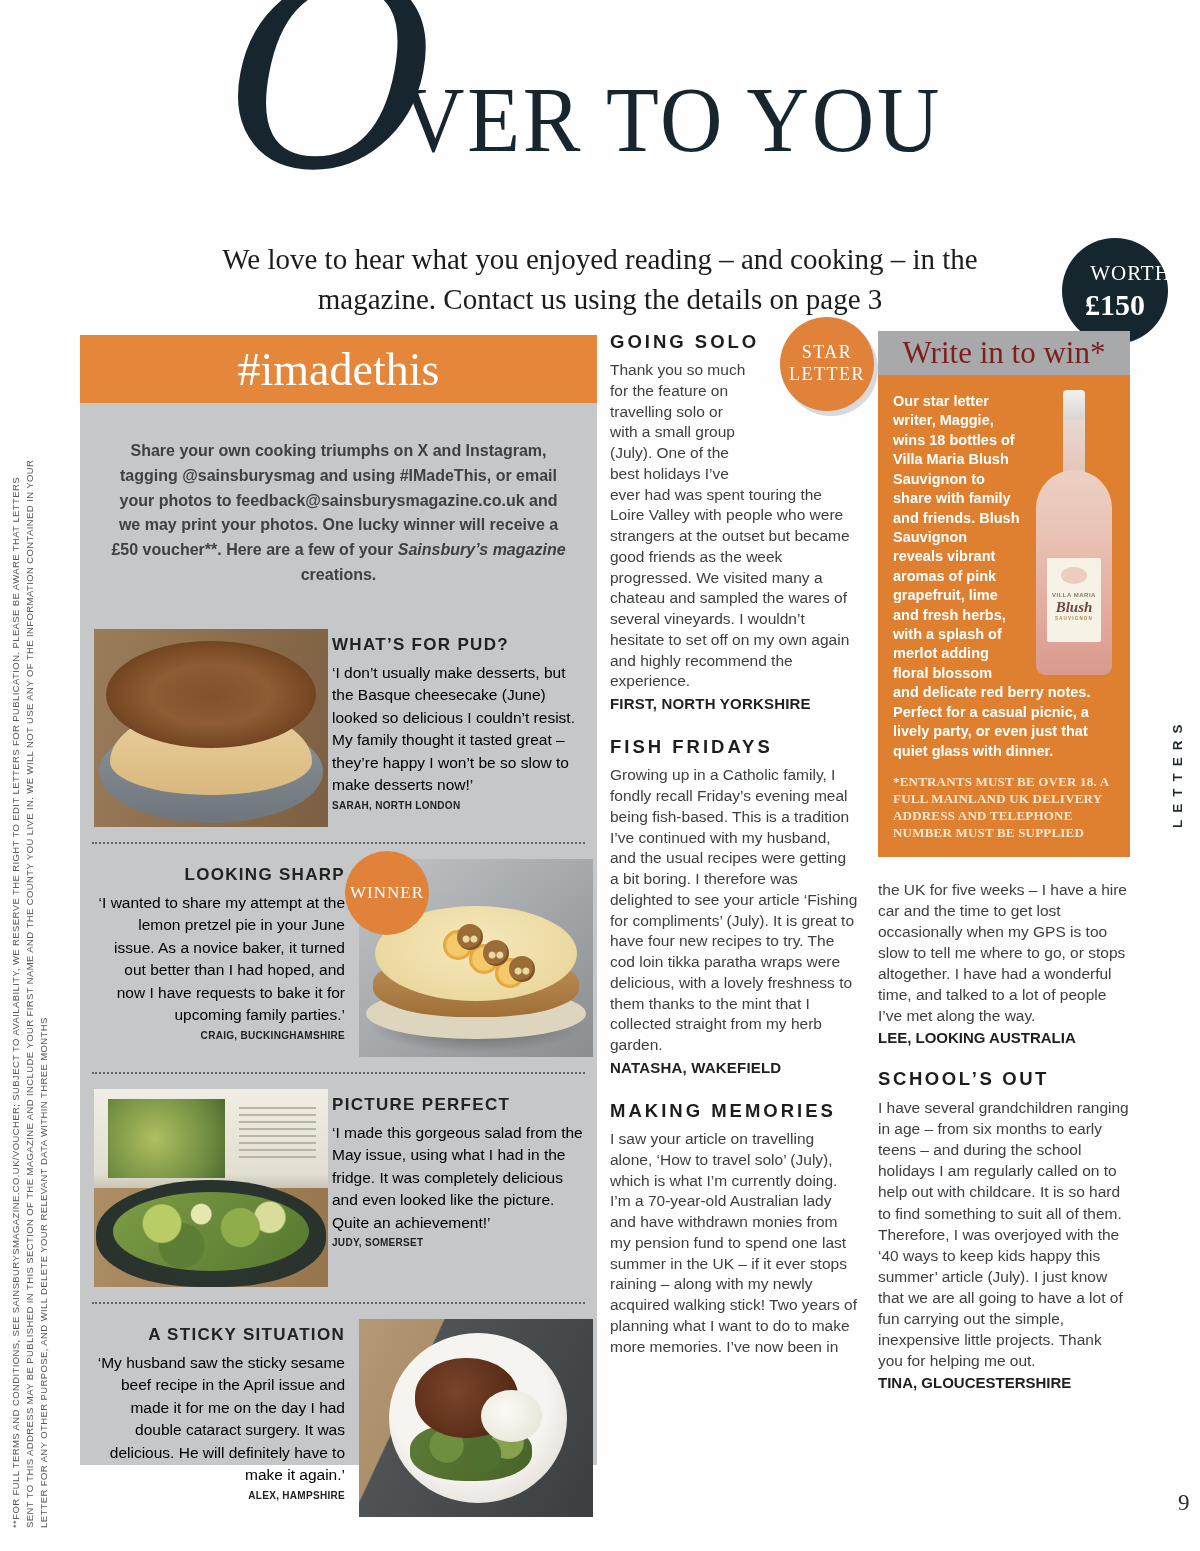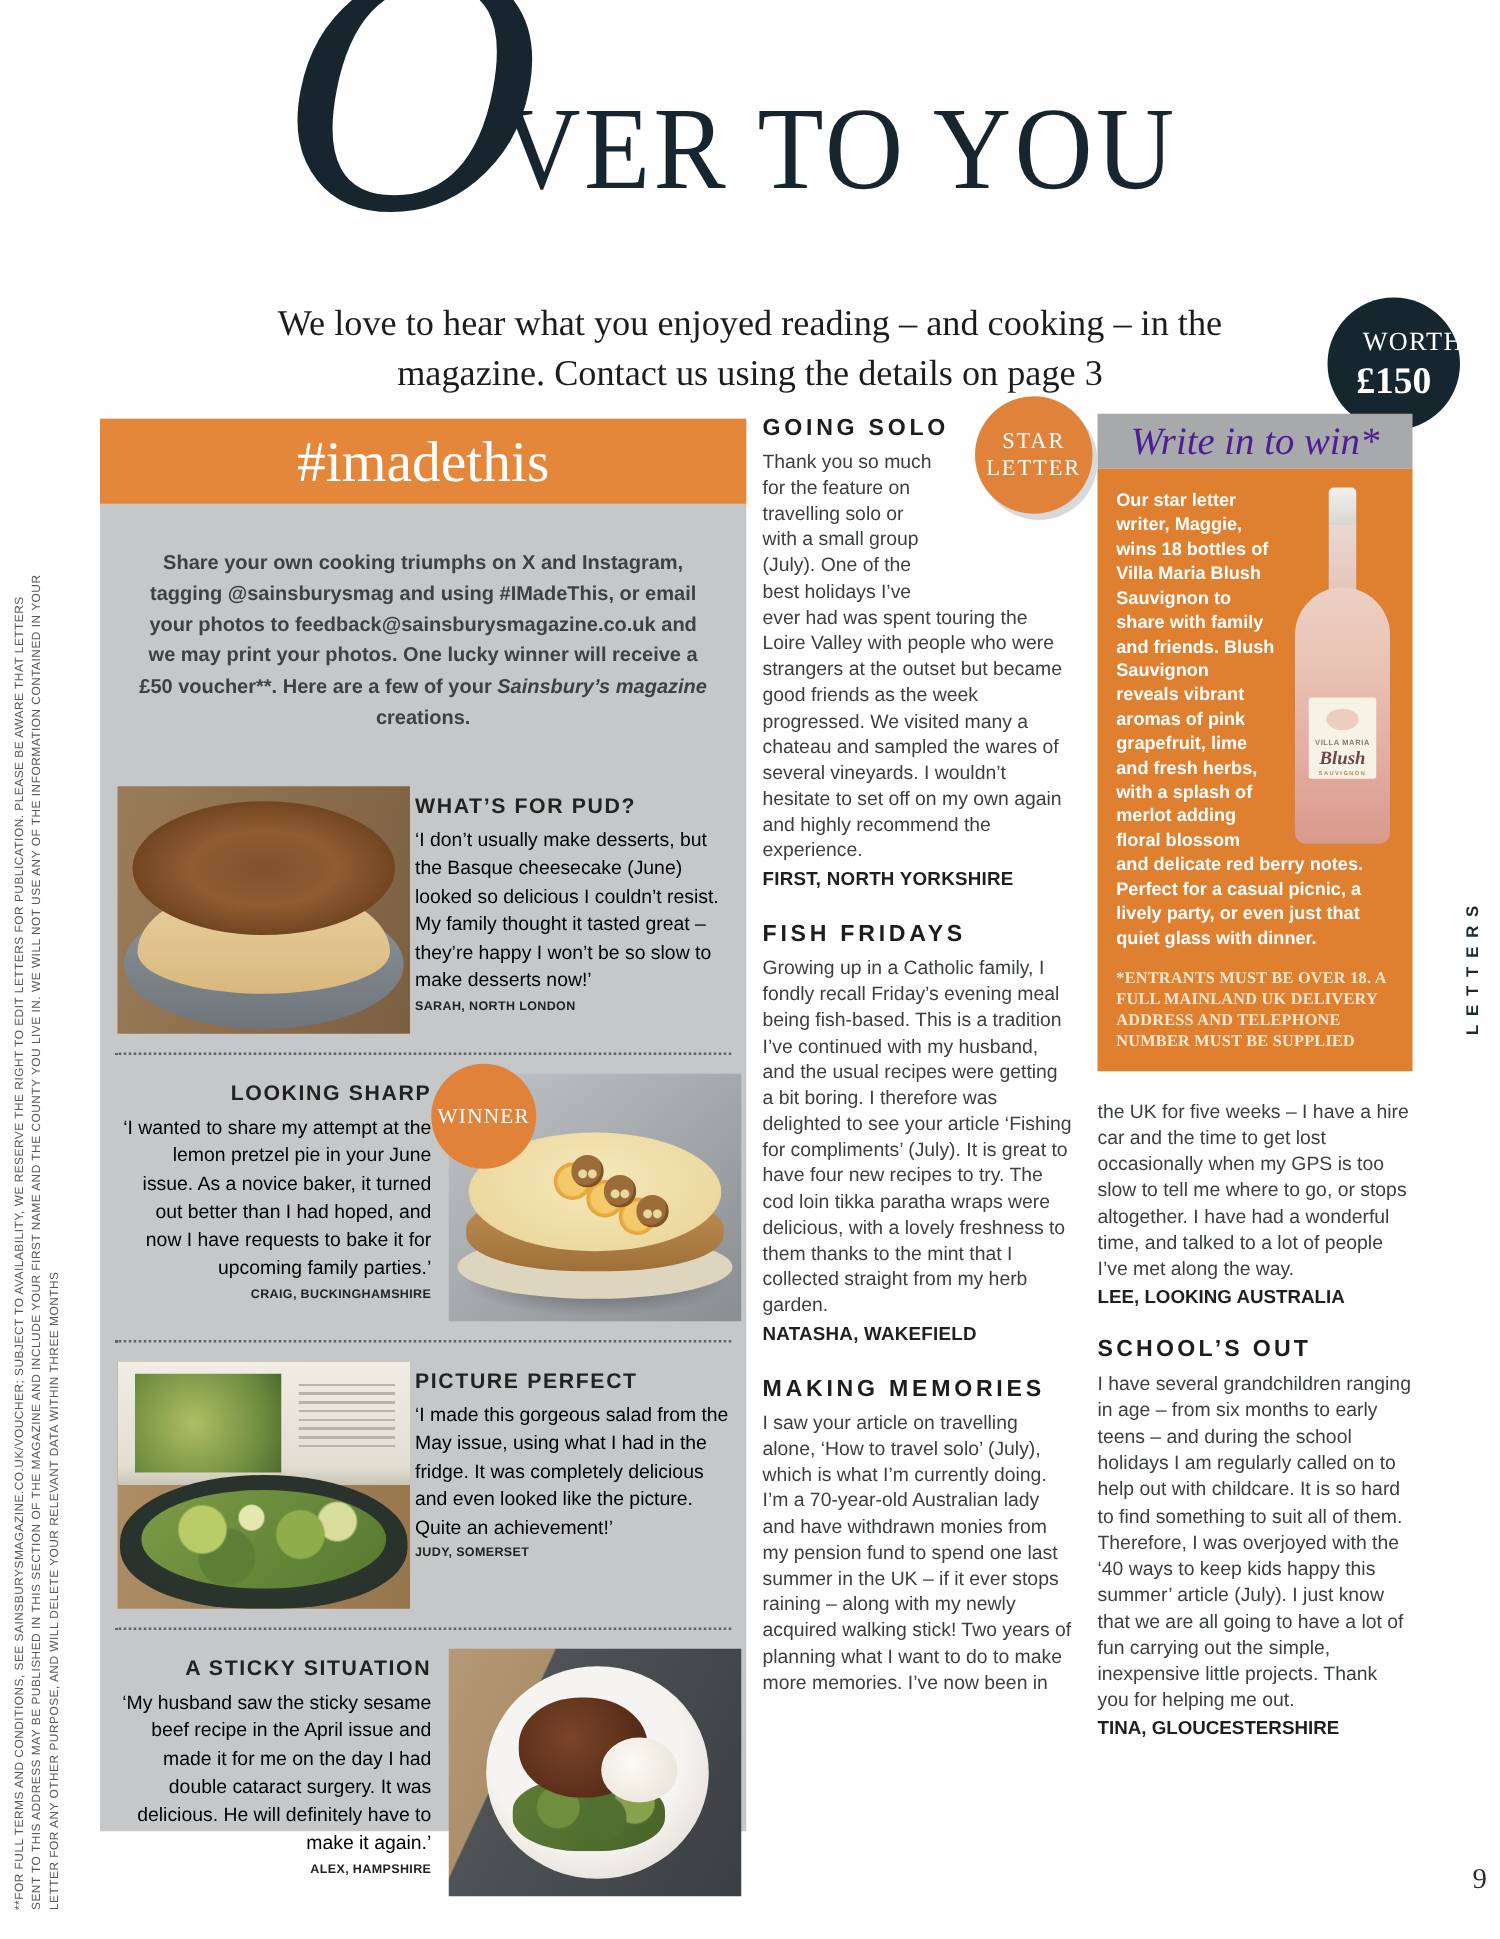--- a/index.html
+++ b/index.html
@@ -107,34 +107,34 @@
   .mid-body{font-size:15.5px;line-height:1.34;color:#3c3f42;}
   .mid-author{font-size:15px;font-weight:bold;color:#1f1f1f;margin:3px 0 24px;letter-spacing:.2px;}
   .star-badge{position:absolute;right:-16px;top:-14px;width:94px;height:94px;border-radius:50%;
          background:#e0823a;color:#fff;display:flex;flex-direction:column;align-items:center;
          justify-content:center;font-family:"Liberation Serif",serif;font-size:18px;letter-spacing:1.5px;
          line-height:1.2;box-shadow:4px 5px 0 #d8d9db;z-index:1;}
   .badge-spacer{float:right;width:104px;height:112px;}
 
   
   .right-col{position:absolute;left:878px;top:331px;width:252px;}
-  .win-bar{height:44px;background:#a7a9ab;color:#4c1d95;display:flex;align-items:center;justify-content:center;
-         font-family:"Liberation Serif",serif;font-size:31px;font-style:italic;}
+  .win-bar{height:44px;background:#a7a9ab;color:#7f1d1d;display:flex;align-items:center;justify-content:center;
+         font-family:"Liberation Serif",serif;font-size:31px;}
   .win-box{background:#de8030;padding:17px 15px 15px;color:#fff;}
   .win-body{font-size:14.5px;font-weight:bold;line-height:1.34;}
   .win-fine{font-size:13px;font-weight:bold;line-height:1.3;margin-top:13px;color:#f6e7cf;letter-spacing:.2px;font-family:Liberation Serif, serif;}
   .bottle{float:right;width:92px;height:285px;margin:-2px -5px 8px 8px;position:relative;}
   .bottle-cap{position:absolute;left:35px;top:0;width:22px;height:32px;border-radius:4px 4px 2px 2px;
          background:linear-gradient(180deg,#f2f1ee,#d8d4cf);}
   .bottle-neck{position:absolute;left:35px;top:30px;width:22px;height:58px;
          background:linear-gradient(180deg,#e8d8d2,#e6c3b8);}
   .bottle-body{position:absolute;left:8px;top:80px;width:76px;height:205px;
          border-radius:38px 38px 9px 9px;
          background:linear-gradient(180deg,#ecd0c4 0%,#e9c3b4 30%,#e2ab9d 70%,#d89a8d 100%);}
-  .bottle-label{position:absolute;left:19px;top:168px;width:54px;height:65px;background:#f7f2e6;
+  .bottle-label{position:absolute;left:19px;top:168px;width:54px;height:84px;background:#f7f2e6;
          border-radius:2px;text-align:center;padding-top:7px;box-sizing:border-box;}
   .lbl-splash{position:absolute;left:14px;top:9px;width:26px;height:17px;border-radius:50%;
          background:#e8b8ac;opacity:.65;}
   .lbl-brand{position:relative;font-size:6px;letter-spacing:.5px;color:#8a7a6a;margin-top:26px;}
   .lbl-name{position:relative;font-family:"Liberation Serif",serif;font-style:italic;font-size:15px;
          color:#6a4a48;line-height:1.1;}
   .lbl-var{position:relative;font-size:4.5px;letter-spacing:1.2px;color:#b08a50;}
   .right-body{font-size:15.5px;line-height:1.36;color:#3c3f42;margin-top:22px;}
   .right-author{font-size:15px;font-weight:bold;color:#1f1f1f;margin:3px 0 22px;}
   .right-heading{font-size:18.5px;font-weight:bold;letter-spacing:2.6px;color:#1d1d1d;margin:2px 0 7px;}

